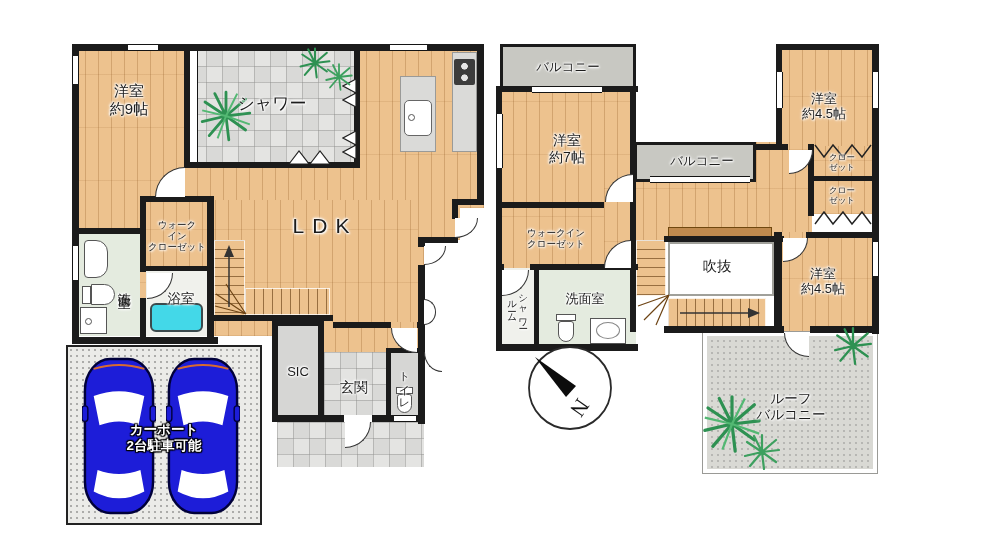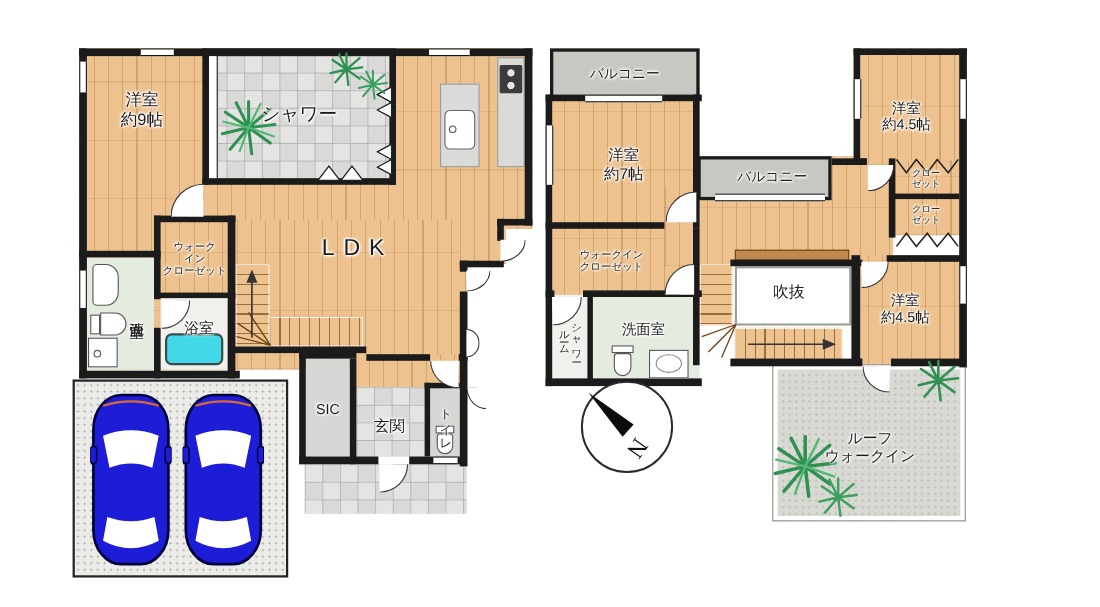--- a/index.html
+++ b/index.html
@@ -330,35 +330,37 @@
   <div class="lbl" style="left:272px;top:104px;font-size:17px">シャワー</div>
   <div class="lbl" style="left:325px;top:226px;font-size:21px;letter-spacing:8px">LDK</div>
   <div class="lbl" style="left:177px;top:236px;font-size:9.5px">ウォーク
 イン
 クローゼット</div>
   <div class="lbl vert" style="left:124px;top:284px;font-size:13px">洗面室</div>
   <div class="lbl" style="left:181px;top:299px;font-size:13.5px">浴室</div>
   <div class="lbl" style="left:298px;top:372px;font-size:13px">SIC</div>
   <div class="lbl" style="left:354px;top:387px;font-size:14px">玄関</div>
   <div class="lbl vert" style="left:404px;top:384px;font-size:11px">トイレ</div>
+  <div class="lbl carlbl" style="left:164px;top:438px;font-size:13.5px">カーポート
+2台駐車可能</div>
 
   <div class="lbl" style="left:568px;top:67px;font-size:12.5px">バルコニー</div>
   <div class="lbl" style="left:567px;top:149px;font-size:14px">洋室
 約7帖</div>
   <div class="lbl" style="left:702px;top:161px;font-size:12.5px">バルコニー</div>
   <div class="lbl" style="left:824px;top:106px;font-size:13px">洋室
 約4.5帖</div>
   <div class="lbl" style="left:842px;top:162px;font-size:8.5px">クロー
 ゼット</div>
   <div class="lbl" style="left:842px;top:195px;font-size:8.5px">クロー
 ゼット</div>
   <div class="lbl" style="left:556px;top:238px;font-size:9.5px">ウォークイン
 クローゼット</div>
   <div class="lbl vert" style="left:518px;top:306px;font-size:9.5px">シャワー
 ルーム</div>
   <div class="lbl" style="left:585px;top:299px;font-size:13px">洗面室</div>
   <div class="lbl" style="left:717px;top:267px;font-size:14.5px">吹抜</div>
   <div class="lbl" style="left:823px;top:281px;font-size:13px">洋室
 約4.5帖</div>
   <div class="lbl" style="left:791px;top:407px;font-size:13.5px">ルーフ
-ウォークイン</div>
+バルコニー</div>
 
 </div>
 
 </body></html>

